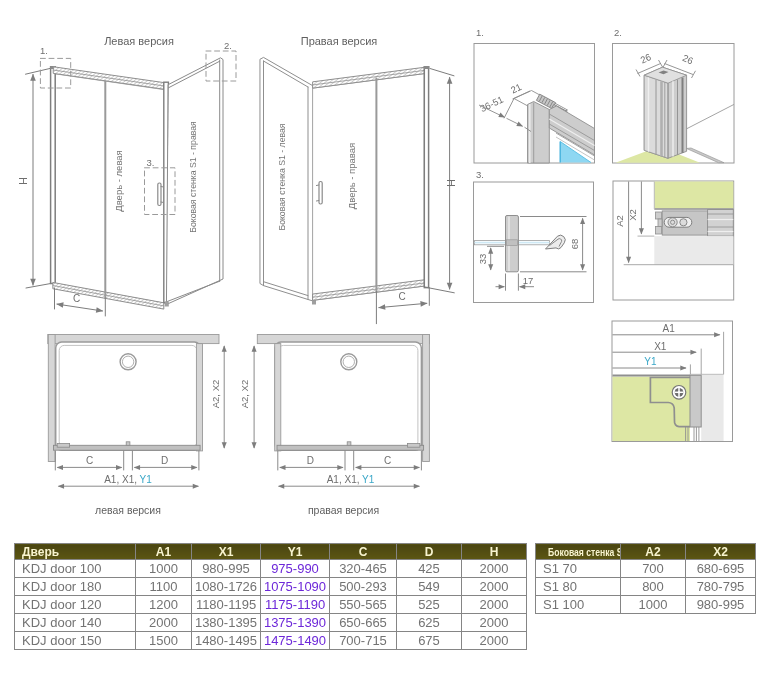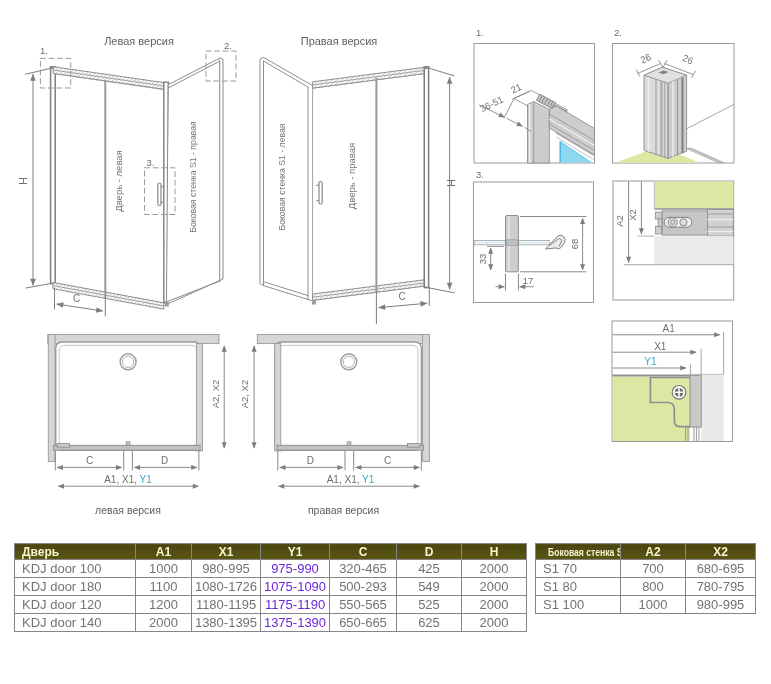--- a/index.html
+++ b/index.html
@@ -471,20 +471,29 @@
       </tr>
  <tr>
         <td class="l">KDJ door 140</td>
         <td>2000</td>
         <td>1380-1395</td>
         <td class="cy">1375-1390</td>
         <td>650-665</td>
         <td>625</td>
         <td>2000</td>
       </tr>
+ <tr>
+        <td class="l">KDJ door 150</td>
+        <td>1500</td>
+        <td>1480-1495</td>
+        <td class="cy">1475-1490</td>
+        <td>700-715</td>
+        <td>675</td>
+        <td>2000</td>
+      </tr>
 </tbody>
   </table>
 
 <table style="left:535px;top:543px;width:220px;">
  <colgroup>
       <col style="width:85px">
       <col style="width:65px">
       <col style="width:70px">
     </colgroup>
  <tbody>

